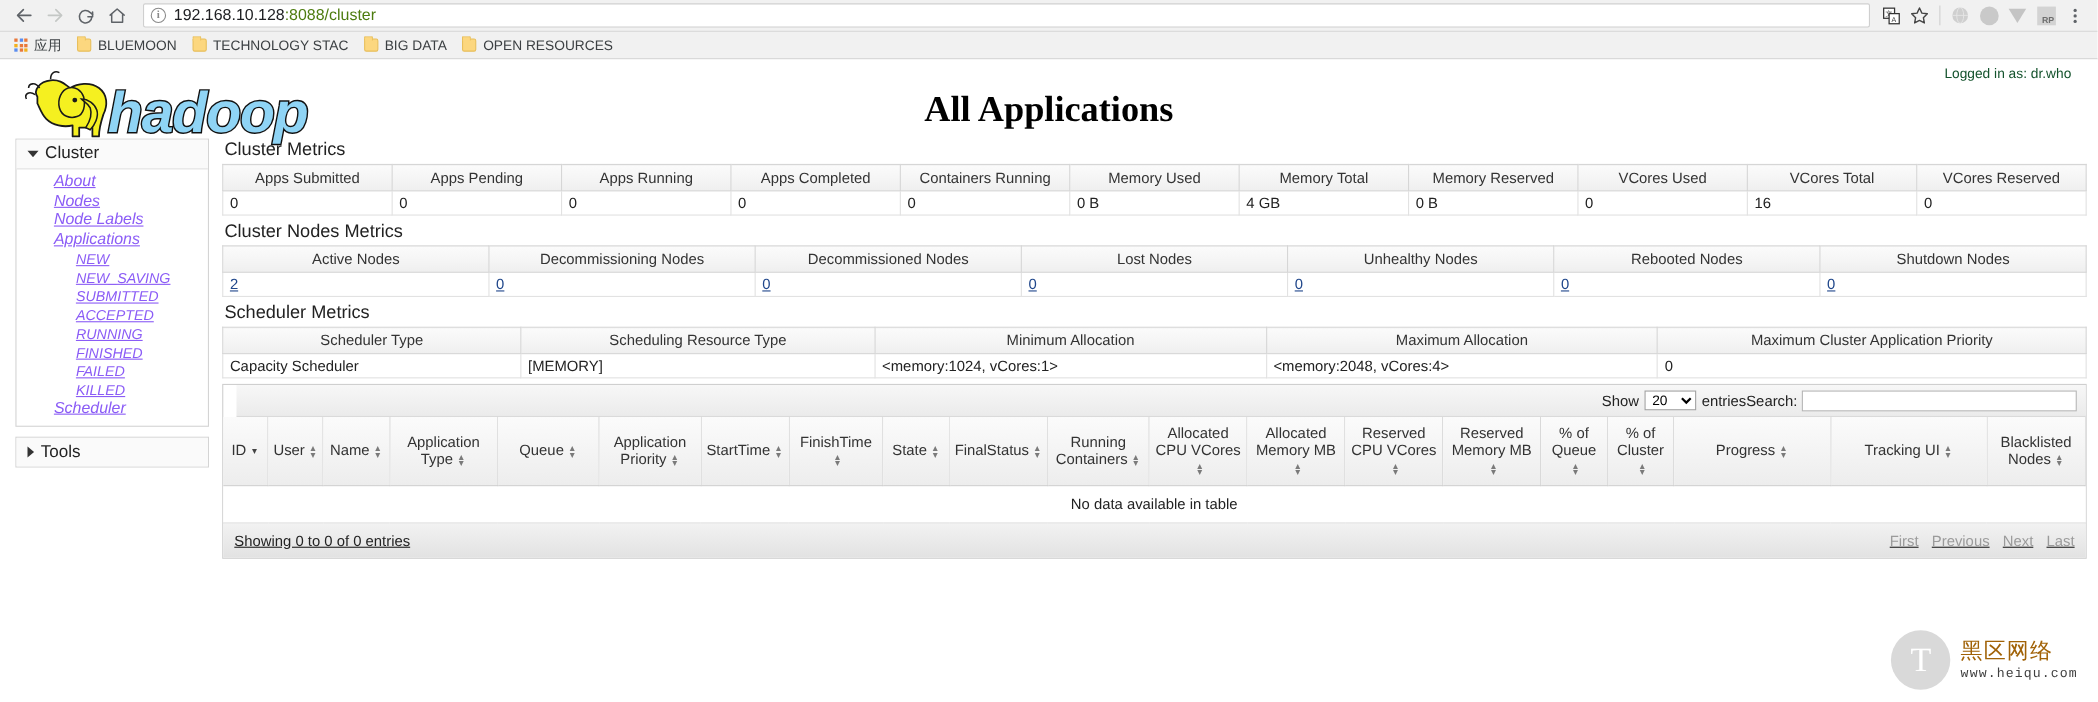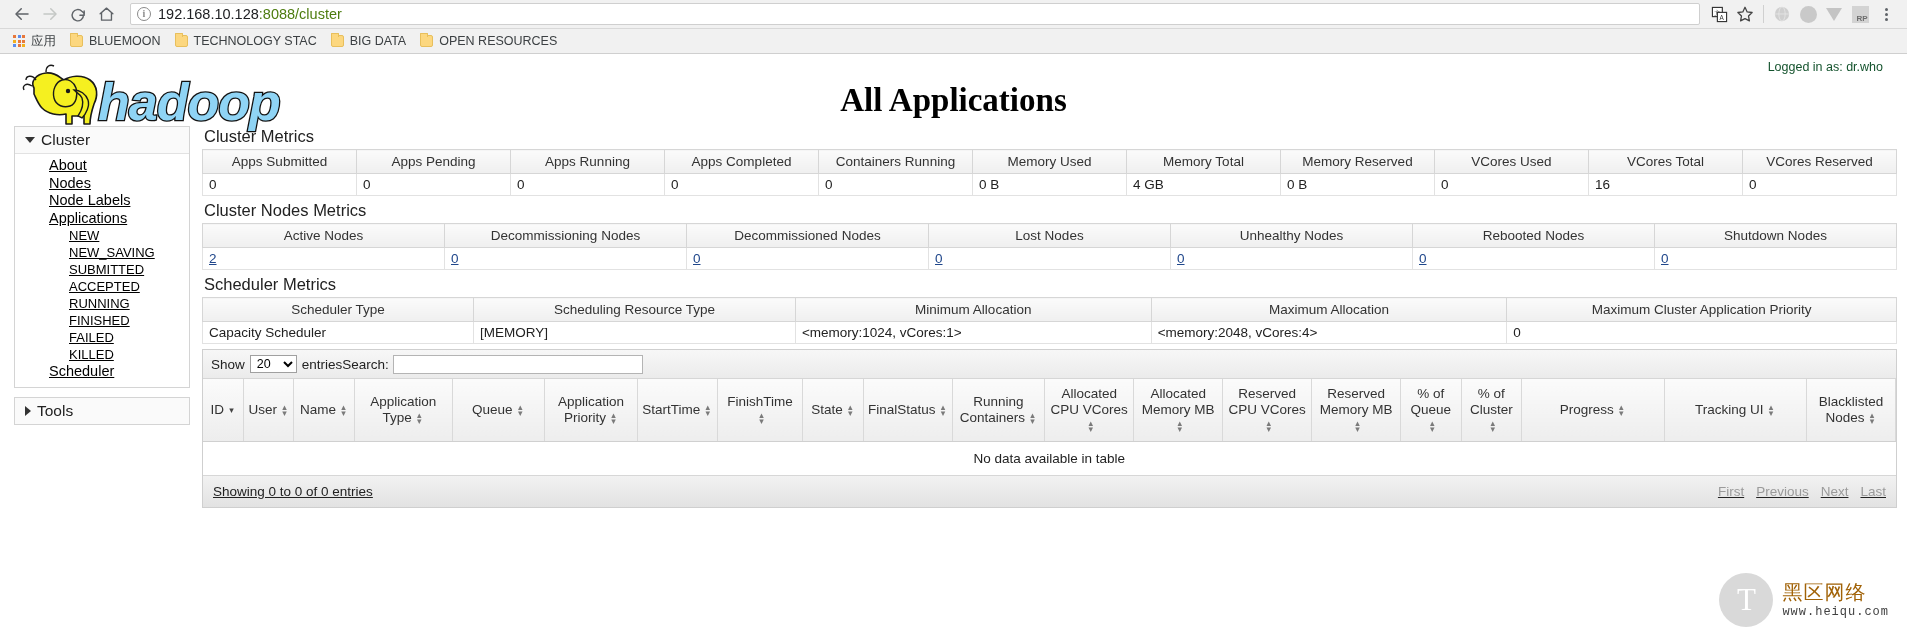--- a/index.html
+++ b/index.html
@@ -221,25 +221,26 @@
   .nav-head .caret.right {
     border-left: 6px solid #333;
     border-top: 5px solid transparent;
     border-bottom: 5px solid transparent;
     border-right: none;
   }
   .nav-body { padding: 3px 0 6px 0; }
   .nav-link {
     display: block;
     font-size: 14.5px;
-    color: #000000;
+    color: #8b5cf6;
     text-decoration: underline;
     padding: 0 0 0 34px;
     line-height: 17.5px;
     white-space: nowrap;
+    font-style: italic;
   }
   .nav-link.sub {
     padding-left: 54px;
     font-size: 13px;
     line-height: 17px;
   }
   .nav-head.collapsed { border-bottom: none; }
 
   
   .main { flex: 1 1 auto; min-width: 0; }
@@ -279,23 +280,24 @@
     text-decoration: underline;
   }
 
   
   .dt-wrap { border: 1px solid #cfcfcf; margin-top: 2px; }
   .dt-top {
     background: linear-gradient(#f7f7f7, #ebebeb);
     padding: 6px 8px;
     display: flex;
     align-items: center;
-    justify-content: flex-start;
+    justify-content: flex-end;
     border-bottom: 1px solid #d6d6d6;
     height: 29px;
+    margin-left: 12px;
   }
   .dt-length {
     font-size: 13.5px;
     color: #222;
     display: flex;
     align-items: center;
     gap: 5px;
   }
   .dt-select {
     font-size: 12.5px;

